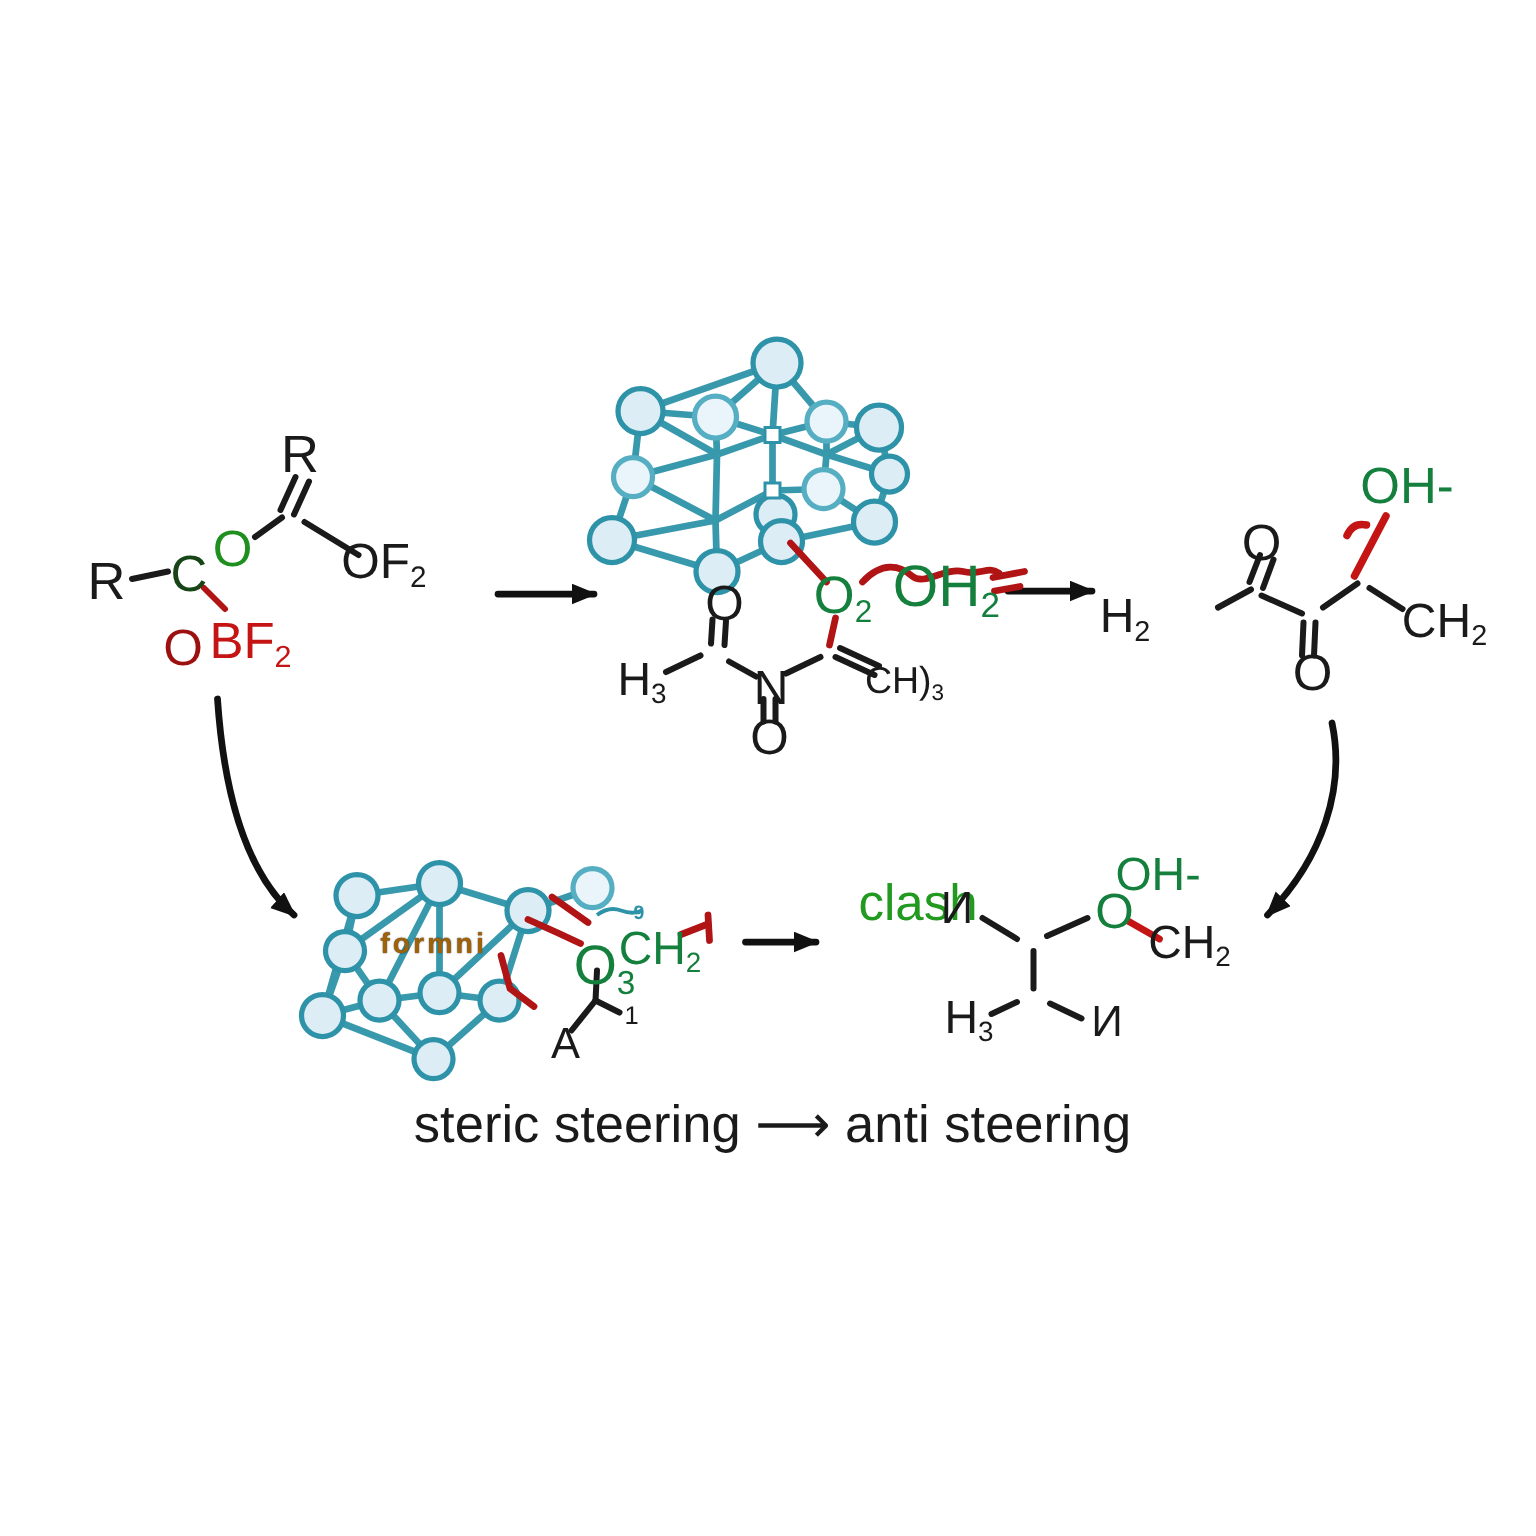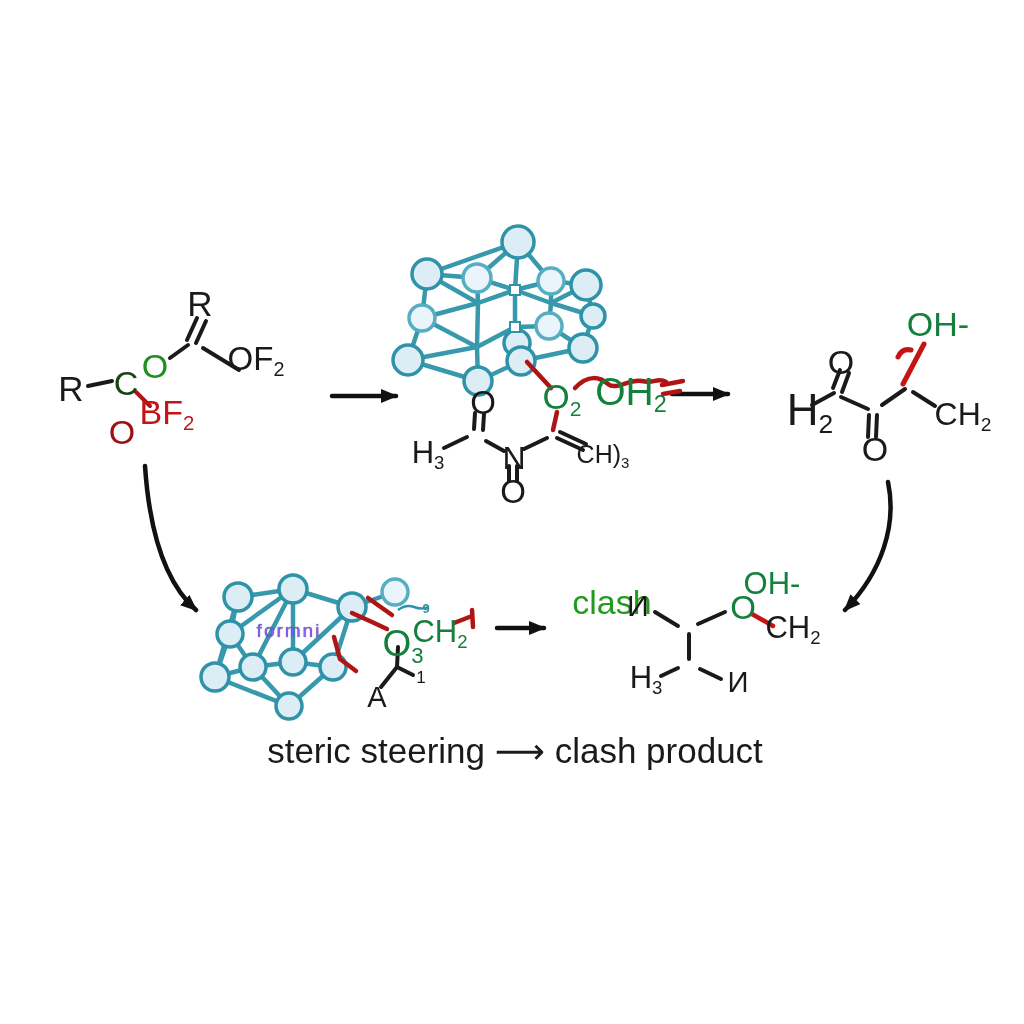--- a/index.html
+++ b/index.html
@@ -2,28 +2,28 @@
 <html><head>
 <meta charset="utf-8">
 <style>
   html,body{margin:0;padding:0;background:#ffffff;}
   .stage{position:relative;width:1024px;height:1024px;background:#ffffff;overflow:hidden;
          font-family:"Liberation Sans","DejaVu Sans",sans-serif;}
   .art{position:absolute;left:0;top:0;}
   .lbl{position:absolute;transform:translate(-50%,-50%);white-space:nowrap;line-height:1;
        color:#1a1a1a;letter-spacing:0;}
   .sub{font-size:0.60em;vertical-align:-0.30em;}
-  .red{color:#c41414;}
+  .red{color:#c41414;margin-top:16px;}
   .brightred{color:#15803d;}
   .darkred{color:#9c1010;}
   .green{color:#1f8f1f;}
   .darkgreen{color:#174517;}
   .clashgreen{color:#22991f;}
   .tealtxt{color:#2e93a8;}
-  .clustertxt{color:#8b5cf6;letter-spacing:2px;font-weight:normal;text-shadow:0 0 1px #123;}
+  .clustertxt{color:#a16207;letter-spacing:2px;font-weight:bold;text-shadow:0 0 1px #123;}
   .flip{display:inline-block;transform:scaleX(-1);}
 </style>
 </head>
 <body>
 
 <div class="stage">
 
 <svg class="art" width="1024" height="1024" viewBox="0 0 1024 1024">
   <defs>
     <marker id="ah" markerUnits="userSpaceOnUse" markerWidth="18" markerHeight="16" refX="15" refY="7" orient="auto">
@@ -195,36 +195,36 @@
     <line x1="689" y1="634" x2="689" y2="659"></line>
     <line x1="678" y1="668" x2="661" y2="676"></line>
     <line x1="700" y1="669" x2="721" y2="679"></line>
   </g>
   <g stroke="#c41414" stroke-width="4.5" stroke-linecap="round">
     <line x1="752" y1="614" x2="773" y2="626"></line>
   </g>
 </svg>
 
 <div class="lbl" style="left:200px;top:303px;font-size:35px">R</div>
-<div class="lbl" style="left:256px;top:361px;font-size:33px"><span>OF</span><span class="sub">2</span></div>
+<div class="lbl" style="left:256px;top:377px;font-size:33px"><span>OF</span><span class="sub">2</span></div>
 <div class="lbl" style="left:71px;top:388px;font-size:35px">R</div>
 <div class="lbl darkgreen" style="left:126px;top:383px;font-size:34px">C</div>
 <div class="lbl green" style="left:155px;top:366px;font-size:34px">O</div>
 <div class="lbl red" style="left:167px;top:414px;font-size:34px"><span>BF</span><span class="sub">2</span></div>
 <div class="lbl darkred" style="left:122px;top:432px;font-size:34px">O</div>
 
 <div class="lbl" style="left:483px;top:402px;font-size:33px">O</div>
 <div class="lbl" style="left:428px;top:455px;font-size:31px"><span>H</span><span class="sub">3</span></div>
 <div class="lbl" style="left:514px;top:458px;font-size:32px">N</div>
 <div class="lbl" style="left:513px;top:491px;font-size:33px">O</div>
 <div class="lbl" style="left:603px;top:456px;font-size:25px"><span>CH)</span><span class="sub">3</span></div>
 <div class="lbl brightred" style="left:562px;top:399px;font-size:35px"><span>O</span><span class="sub">2</span></div>
 <div class="lbl brightred" style="left:631px;top:394px;font-size:39px"><span>OH</span><span class="sub">2</span></div>
 
-<div class="lbl" style="left:810px;top:413px;font-size:44px"><span>H</span><span class="sub">2</span></div>
+<div class="lbl" style="left:750px;top:413px;font-size:32px"><span>H</span><span class="sub">2</span></div>
 <div class="lbl" style="left:841px;top:362px;font-size:34px">O</div>
 <div class="lbl" style="left:875px;top:449px;font-size:34px">O</div>
 <div class="lbl brightred" style="left:938px;top:324px;font-size:34px">OH-</div>
 <div class="lbl" style="left:963px;top:416px;font-size:32px"><span>CH</span><span class="sub">2</span></div>
 
 <div class="lbl clustertxt" style="left:289px;top:630px;font-size:19px">formni</div>
 <div class="lbl tealtxt" style="left:426px;top:608px;font-size:13px;font-weight:bold">9</div>
 <div class="lbl brightred" style="left:403px;top:646px;font-size:37px"><span>O</span><span class="sub">3</span></div>
 <div class="lbl brightred" style="left:440px;top:634px;font-size:31px"><span>CH</span><span class="sub">2</span></div>
 <div class="lbl" style="left:377px;top:697px;font-size:29px">A</div>
@@ -232,15 +232,15 @@
 
 <div class="lbl clashgreen" style="left:612px;top:602px;font-size:34px">clash</div>
 
 <div class="lbl" style="left:638px;top:606px;font-size:30px"><span class="flip">N</span></div>
 <div class="lbl brightred" style="left:772px;top:583px;font-size:31px">OH-</div>
 <div class="lbl brightred" style="left:743px;top:607px;font-size:33px">O</div>
 <div class="lbl" style="left:793px;top:630px;font-size:31px"><span>CH</span><span class="sub">2</span></div>
 <div class="lbl" style="left:646px;top:680px;font-size:31px"><span>H</span><span class="sub">3</span></div>
 <div class="lbl" style="left:738px;top:682px;font-size:29px"><span class="flip">N</span></div>
 
-<div class="lbl" style="left:515px;top:750px;font-size:35px">steric steering ⟶ clash product</div>
+<div class="lbl" style="left:515px;top:750px;font-size:35px">steric steering ⟶ anti steering</div>
 
 </div>
 
 </body></html>

